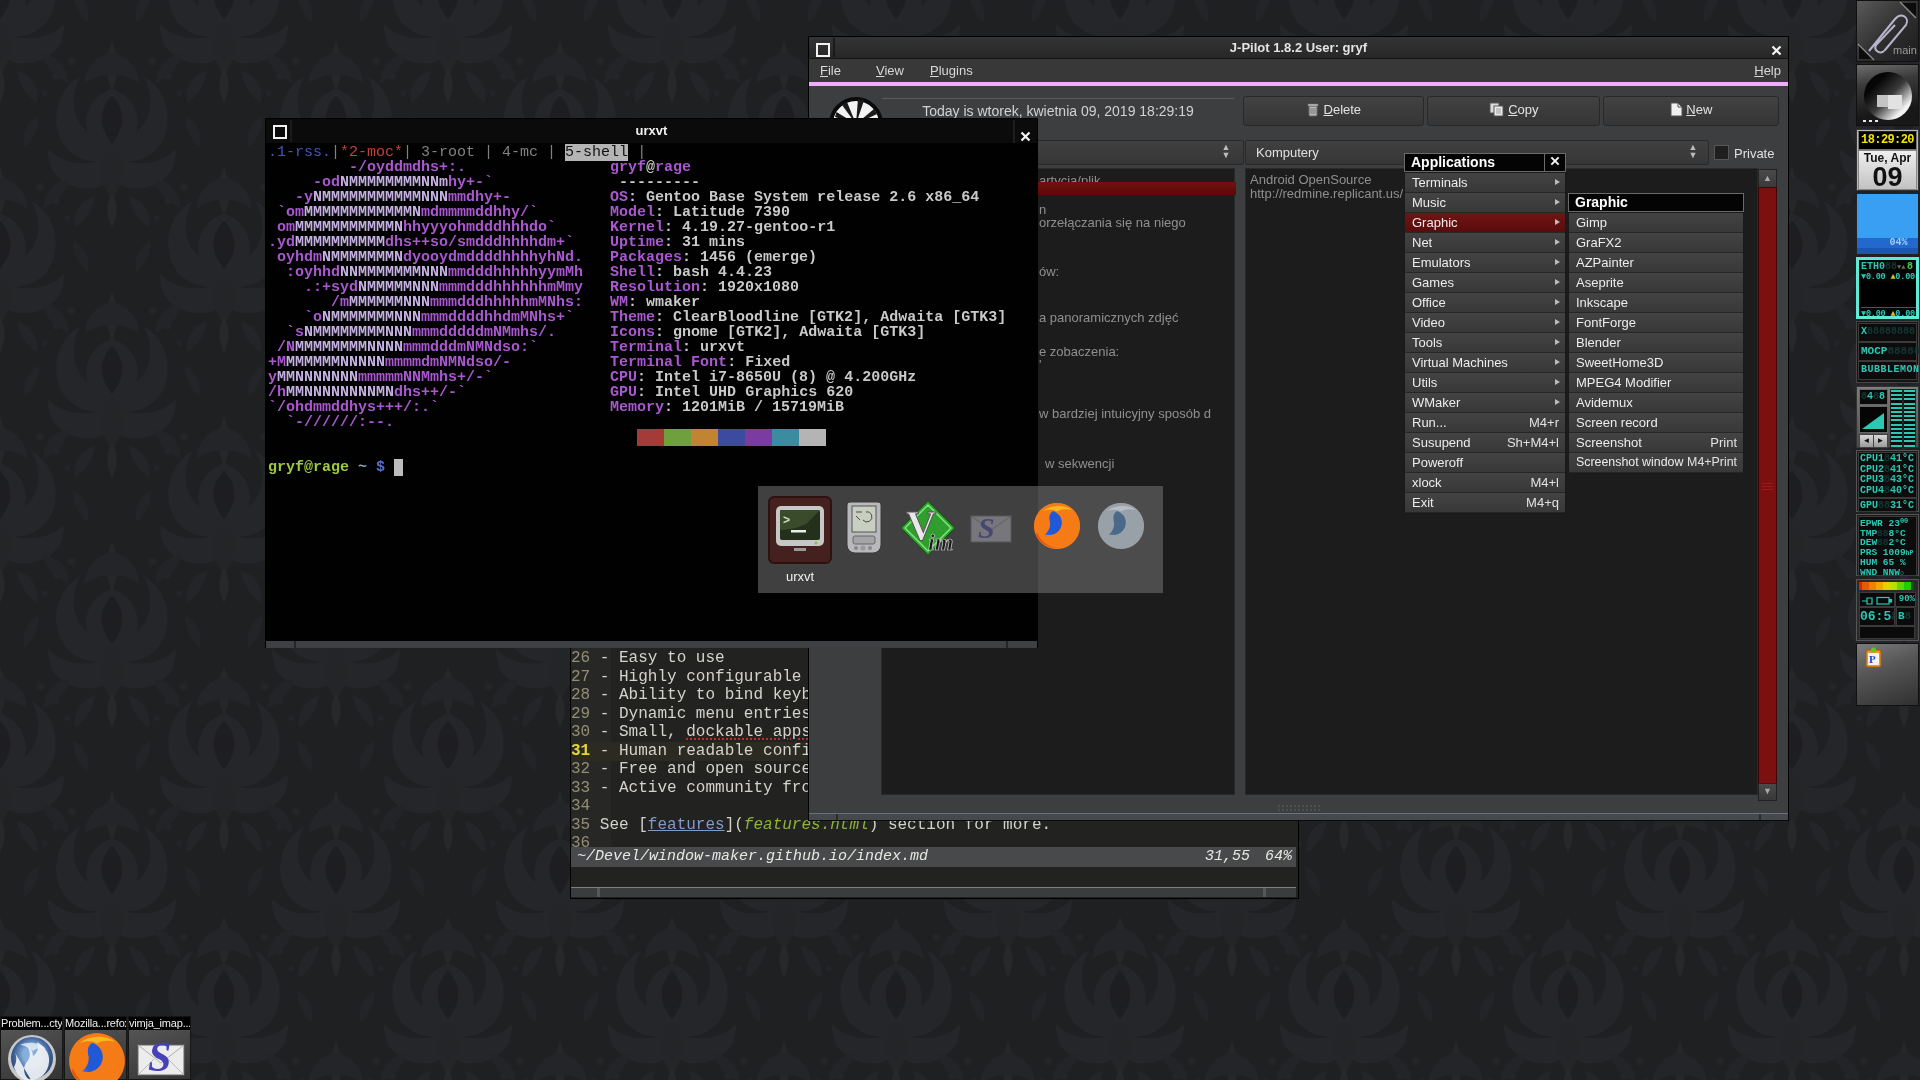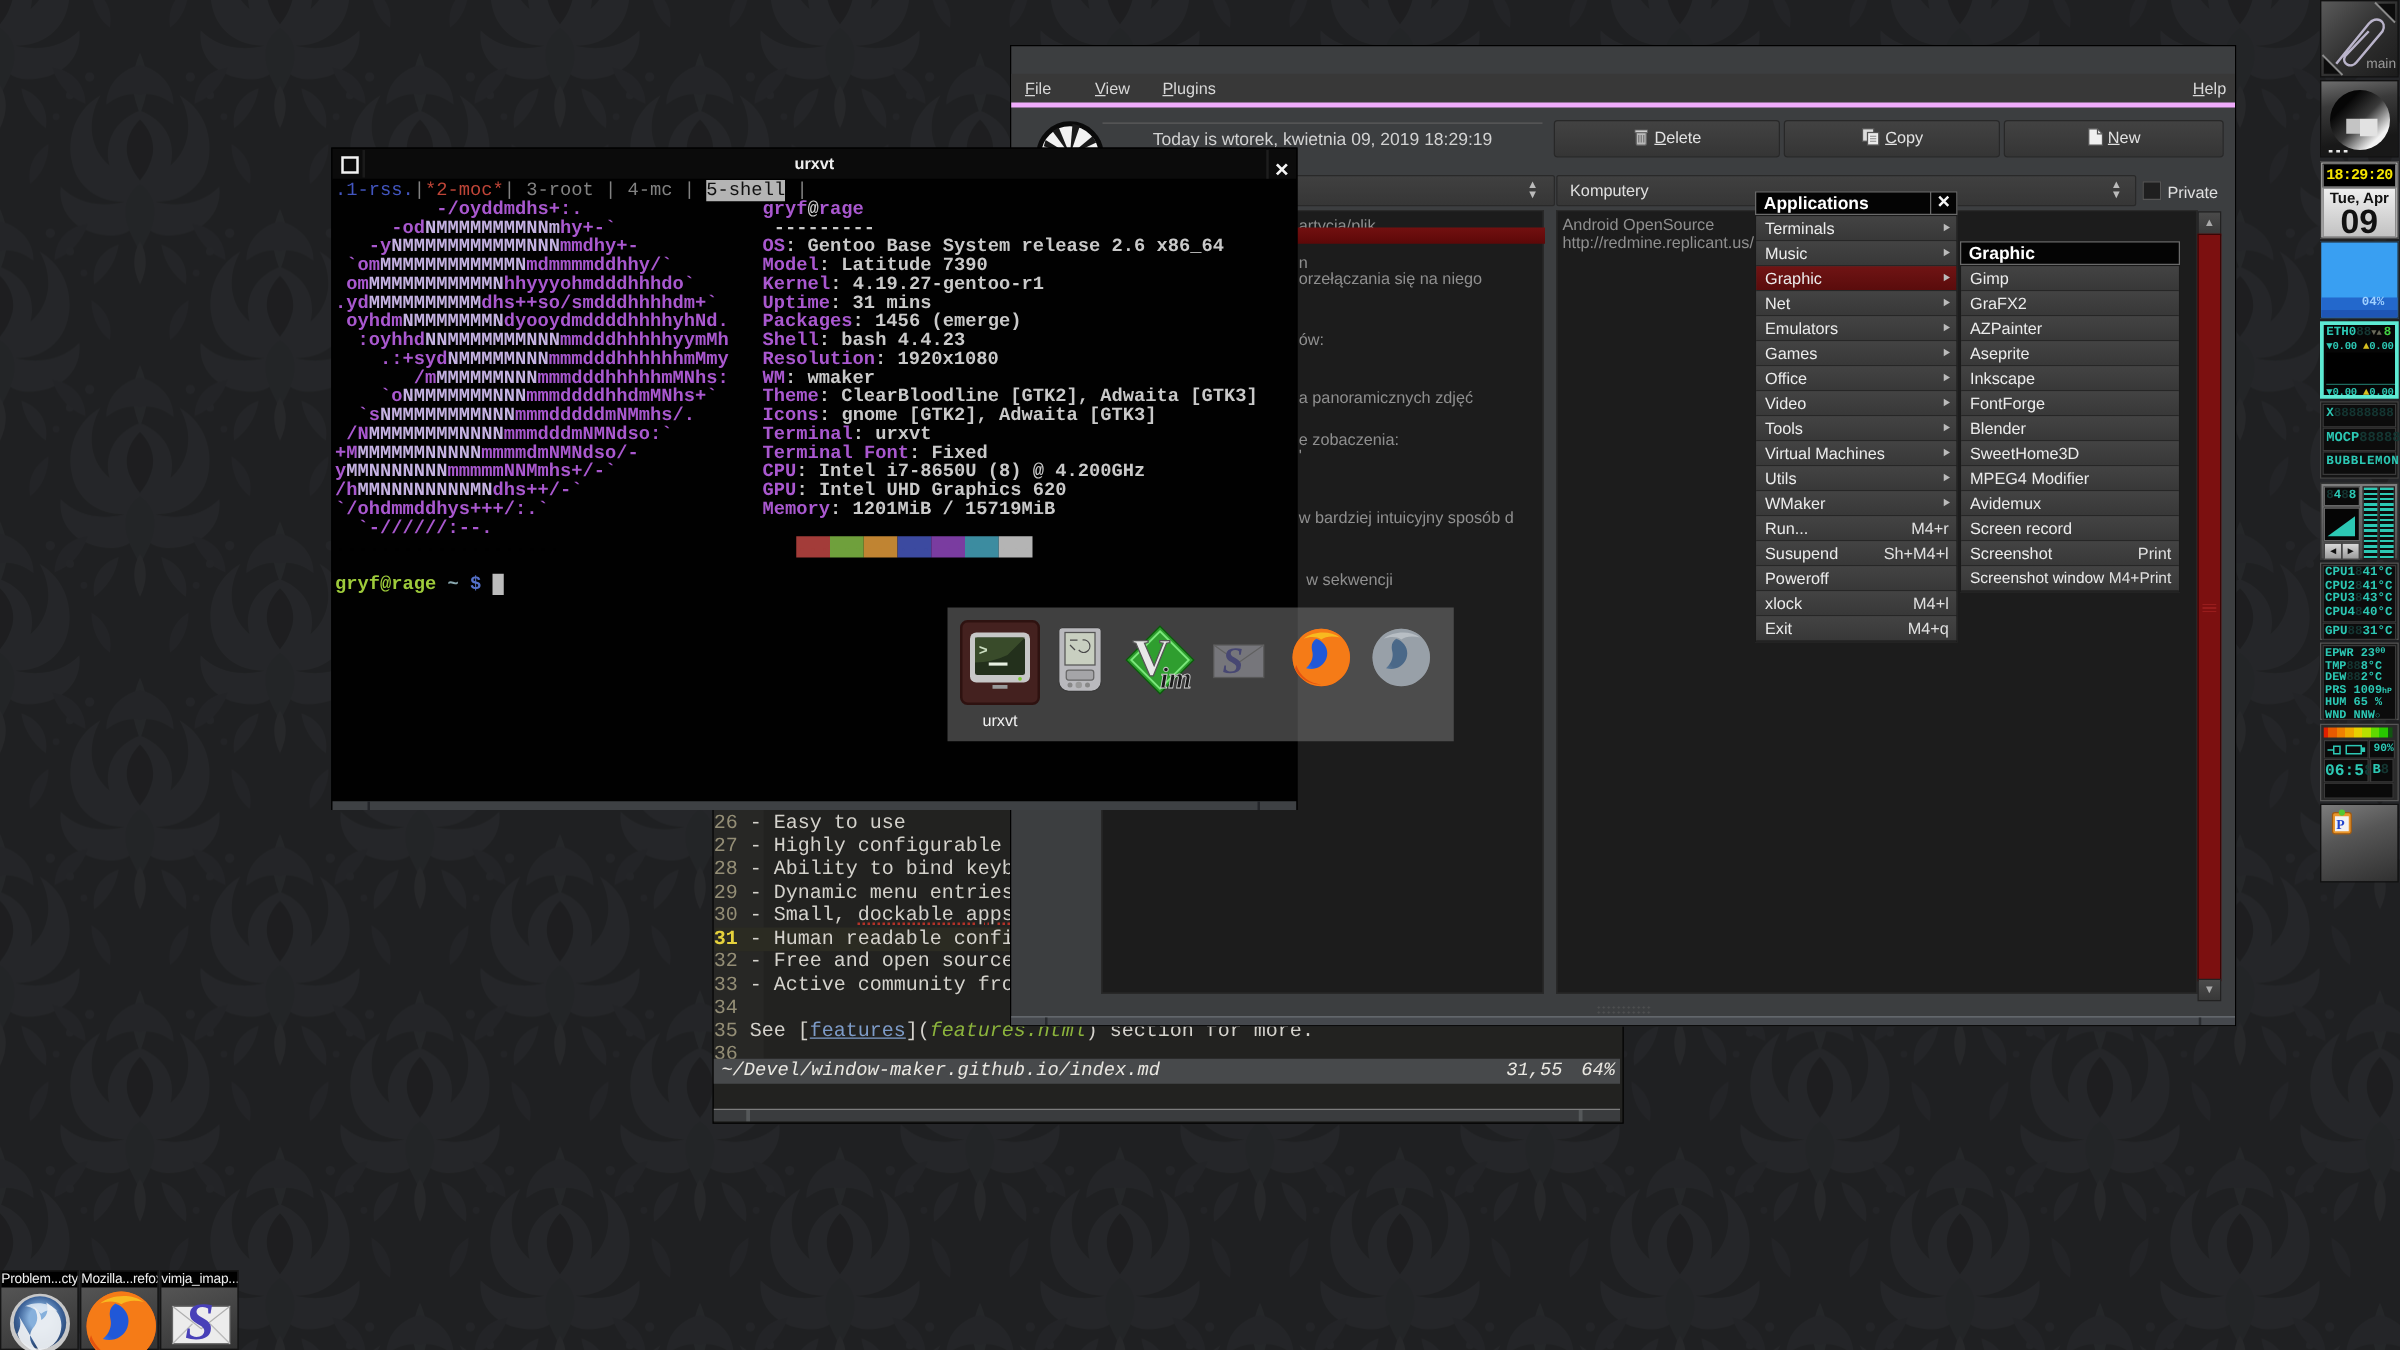--- a/index.html
+++ b/index.html
@@ -123,20 +123,29 @@
 <span class="vn">36 </span></pre>
  <div id="vimstatus" class="abs"><span style="padding-left:6px;">~/Devel/window-maker.github.io/index.md</span><span style="position:absolute;right:46px;">31,55</span><span style="position:absolute;right:4px;">64%</span></div>
  <div class="abs" style="left:0;top:240px;width:725px;border-top:1px solid #7d7d7d;"></div>
  <div class="abs" style="left:0;top:241px;width:725px;height:9px;background:#3a3c3e;">
    <div style="position:absolute;left:26px;top:0;width:3px;height:9px;background:#55585a;"></div>
    <div style="position:absolute;right:30px;top:0;width:3px;height:9px;background:#55585a;"></div>
  </div>
 </div>
 
 <div id="jp" class="abs">
+ <div id="jptitle" class="abs">
+   <div class="minibox">
+          <div class="sq"></div>
+        </div>
+   <div class="tt">J-Pilot 1.8.2 User: gryf</div>
+   <div class="closex" style="line-height:18px;"><svg width="11" height="11" viewBox="0 0 11 11" style="display:inline-block">
+            <path d="M1.5 1.5 L9.5 9.5 M9.5 1.5 L1.5 9.5" stroke="#f5f5f5" stroke-width="2.2"></path>
+          </svg></div>
+ </div>
  <div id="jpmenu" class="abs">
    <span class="mi" style="left:11px;"><u>F</u>ile</span>
    <span class="mi" style="left:67px;"><u>V</u>iew</span>
    <span class="mi" style="left:121px;"><u>P</u>lugins</span>
    <span class="mi" style="right:7px;"><u>H</u>elp</span>
  </div>
 
  <svg class="abs" style="left:19px;top:58px" width="58" height="26" xmlns="http://www.w3.org/2000/svg">
    <circle cx="28" cy="29" r="25" fill="#f2f2f2" stroke="#0a0a0a" stroke-width="4"></circle>
    <g fill="#1a1a1a">

